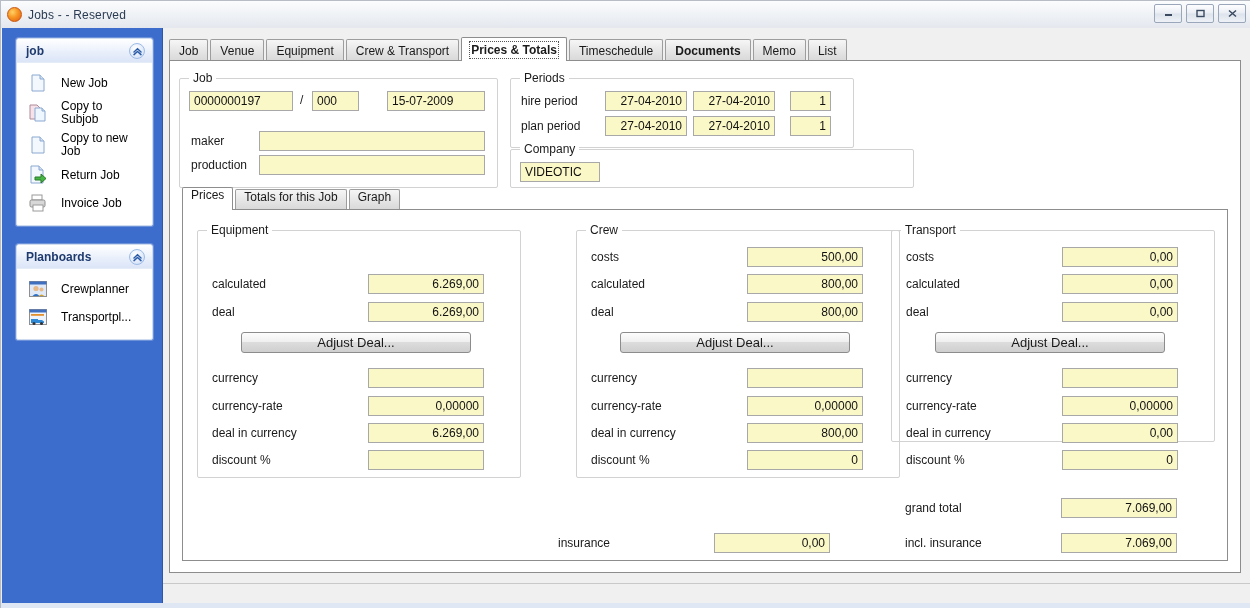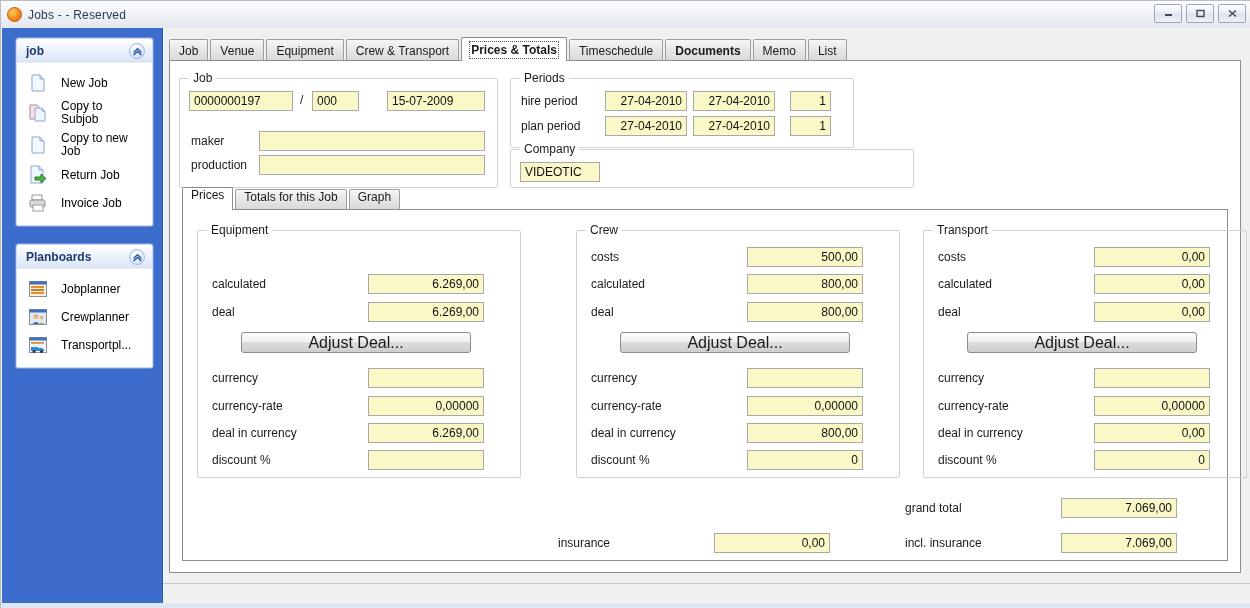--- a/index.html
+++ b/index.html
@@ -190,21 +190,21 @@
     background: #ffffff;
     border: 1px solid #8d8d8d;
   }
 
   .btn {
     position: absolute;
     height: 21px;
     background: linear-gradient(180deg,#fdfdfd 0%,#f0f0f0 45%,#dcdcdc 50%,#cfcfcf 100%);
     border: 1px solid #8c8c8c;
     border-radius: 3px;
-    font-size: 16px; color: #1a1a1a;
+    font-size: 13px; color: #1a1a1a;
     display: flex; align-items: center; justify-content: center;
   }
 
   .statusbar {
     position: absolute; left: 162px; top: 582px;
     width: 1087px; height: 20px;
     background: #f0f0f0;
     border-top: 1px solid #c9c9c9;
   }
   .sb-bottom {
@@ -315,32 +315,20 @@
         <span class="chev">
           <svg width="11" height="11" viewBox="0 0 11 11">
             <path d="M2 6 L5.5 2.8 L9 6" stroke="#2b5ca8" stroke-width="1.5" fill="none" stroke-linecap="round"></path>
             <path d="M2 8.6 L5.5 5.4 L9 8.6" stroke="#2b5ca8" stroke-width="1.5" fill="none" stroke-linecap="round"></path>
           </svg>
         </span>
       </div>
       <div class="panel-body">
 
 
-        <div class="side-item">
-          <span class="side-ico">
-            <svg width="22" height="22" viewBox="0 0 22 22">
-              <rect x="2.5" y="3.5" width="17" height="15" fill="#f6f1e2" stroke="#8f8f8f"></rect>
-              <rect x="2.5" y="3.5" width="17" height="3" fill="#3f6fbf"></rect>
-              <rect x="4" y="8" width="13" height="2" fill="#e2902c"></rect>
-              <rect x="4" y="11" width="13" height="2" fill="#cf7c20"></rect>
-              <rect x="4" y="14" width="13" height="2" fill="#e2902c"></rect>
-            </svg>
-          </span>
-          <span class="side-label">Jobplanner</span>
-        </div>
 
         <div class="side-item">
           <span class="side-ico">
             <svg width="22" height="22" viewBox="0 0 22 22">
               <rect x="2.5" y="3.5" width="17" height="15" fill="#dfe9f7" stroke="#8f8f8f"></rect>
               <rect x="2.5" y="3.5" width="17" height="3" fill="#3f6fbf"></rect>
               <circle cx="9" cy="10.5" r="2.6" fill="#e8b887"></circle>
               <path d="M5.5 18 q3.5 -4 7 0 z" fill="#2d6fc4"></path>
               <circle cx="14.5" cy="11.5" r="2" fill="#e8b887"></circle>
               <path d="M11.8 18 q2.7 -3.2 5.4 0 z" fill="#d2a12e"></path>
@@ -492,21 +480,21 @@
           <span class="lbl" style="left:14px; top:168px;">currency-rate</span>
           <div class="fld right" style="left:170px; top:165px; width:116px;">0,00000</div>
 
           <span class="lbl" style="left:14px; top:195px;">deal in currency</span>
           <div class="fld right" style="left:170px; top:192px; width:116px;">800,00</div>
 
           <span class="lbl" style="left:14px; top:222px;">discount %</span>
           <div class="fld right" style="left:170px; top:219px; width:116px;">0</div>
         </div>
 
-        <div class="gbox" style="left:740px; top:20px; width:324px; height:248px;">
+        <div class="gbox" style="left:708px; top:20px; width:324px; height:212px;">
           <span class="gleg">Transport</span>
 
           <span class="lbl" style="left:14px; top:19px;">costs</span>
           <div class="fld right" style="left:170px; top:16px; width:116px;">0,00</div>
 
           <span class="lbl" style="left:14px; top:46px;">calculated</span>
           <div class="fld right" style="left:170px; top:43px; width:116px;">0,00</div>
 
           <span class="lbl" style="left:14px; top:74px;">deal</span>
           <div class="fld right" style="left:170px; top:71px; width:116px;">0,00</div>

